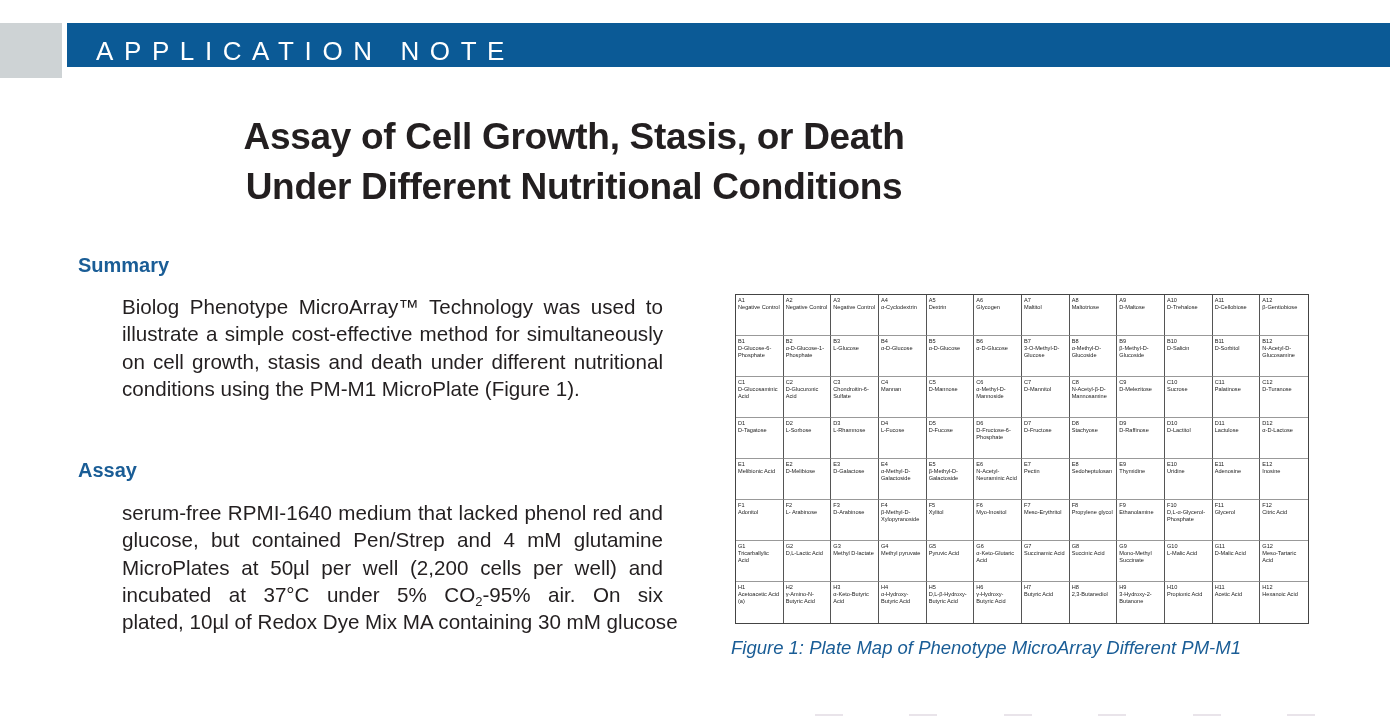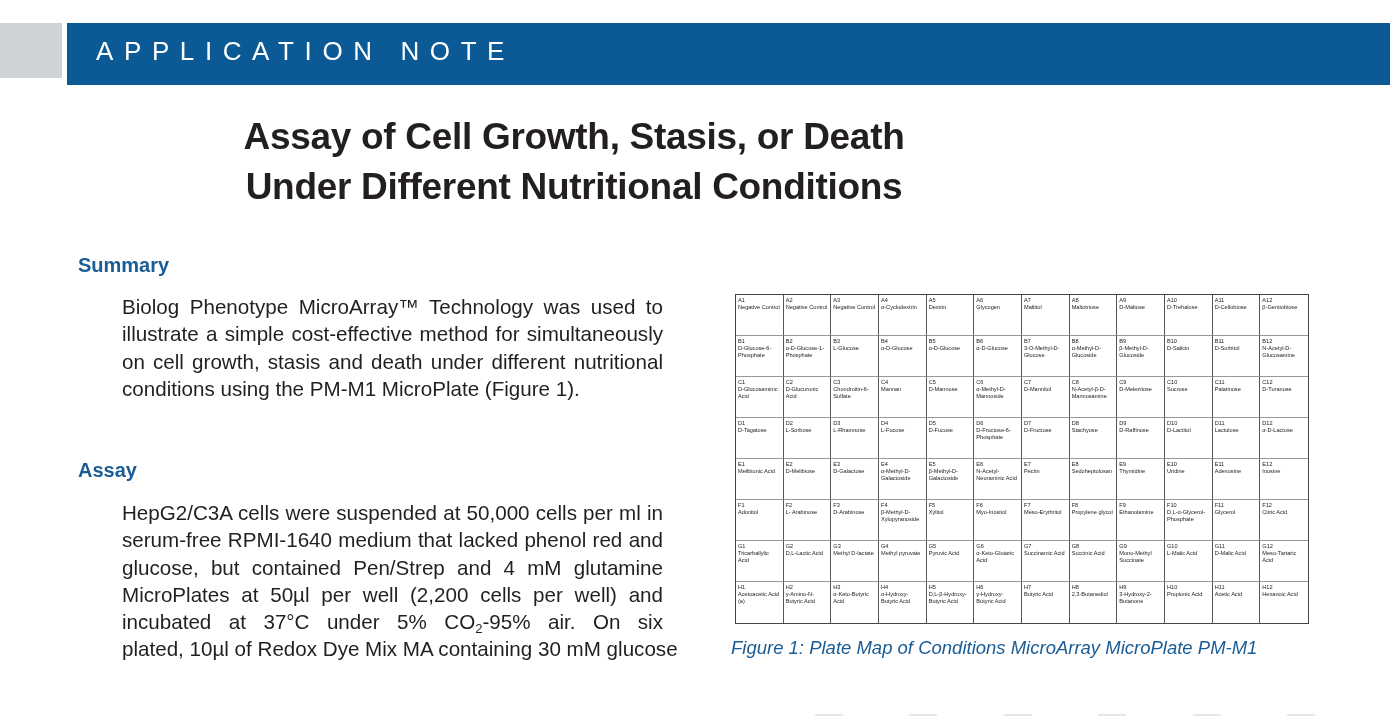--- a/index.html
+++ b/index.html
@@ -2,21 +2,21 @@
 <html><head>
 <meta charset="utf-8">
 <style>
   html, body { margin:0; padding:0; }
   body {
     width:1390px; height:718px; overflow:hidden; background:#ffffff;
     position:relative; font-family:"Liberation Sans", sans-serif; color:#231f20;
   }
   .header-gray { position:absolute; left:0; top:23px; width:62px; height:55px; background:#ced3d5; }
   .header-bar {
-    position:absolute; left:67px; top:23px; width:1323px; height:62px; background:#0b5a96;
+    position:absolute; left:67px; top:23px; width:1323px; height:44px; background:#0b5a96;
   }
   .header-label {
     position:absolute; left:29px; top:13px; color:#ffffff; font-size:26px;
     letter-spacing:10.6px; font-family:"Liberation Sans", sans-serif; white-space:nowrap; line-height:30px;
   }
   .title {
     position:absolute; left:0; top:112px; width:1148px; text-align:center;
     font-size:37px; font-weight:bold; line-height:50px; color:#231f20; letter-spacing:-0.3px;
   }
   .section-heading {
@@ -66,21 +66,20 @@
 <div class="section-heading" style="top:254px;">Summary</div>
 <div class="body-text" style="top:293px;">
   <span class="line">Biolog Phenotype MicroArray™ Technology was used to</span>
   <span class="line">illustrate a simple cost-effective method for simultaneously</span>
   <span class="line">on cell growth, stasis and death under different nutritional</span>
   <span class="line last">conditions using the PM-M1 MicroPlate (Figure 1).</span>
 </div>
 
 <div class="section-heading" style="top:459px;">Assay</div>
 <div class="body-text" style="top:499px;">
-  <span class="line">HepG2/C3A cells were suspended at 50,000 cells per ml in</span>
   <span class="line">serum-free RPMI-1640 medium that lacked phenol red and</span>
   <span class="line">glucose, but contained Pen/Strep and 4 mM glutamine</span>
   <span class="line">MicroPlates at 50µl per well (2,200 cells per well) and</span>
   <span class="line"><span>incubated at 37°C under 5% CO</span><sub>2</sub><span>-95% air. On six</span></span>
   <span class="line">plated, 10µl of Redox Dye Mix MA containing 30 mM glucose</span>
 </div>
 
 <div class="plate" id="plate">
     <div class="well">
       <span class="wid">A1</span>
@@ -461,21 +460,21 @@
     <div class="well lastrow">
       <span class="wid">H11</span>
       <span class="wname">Acetic Acid</span>
     </div>
     <div class="well lastrow">
       <span class="wid">H12</span>
       <span class="wname">Hexanoic Acid</span>
     </div>
   </div>
 
-<div class="caption">Figure 1: Plate Map of Conditions MicroArray MicroPlate PM-M1</div>
+<div class="caption">Figure 1: Plate Map of Phenotype MicroArray Different PM-M1</div>
 
 <div class="ghost-row">
   <span></span>
     <span></span>
     <span></span>
     <span></span>
     <span></span>
     <span></span>
 </div>
 

